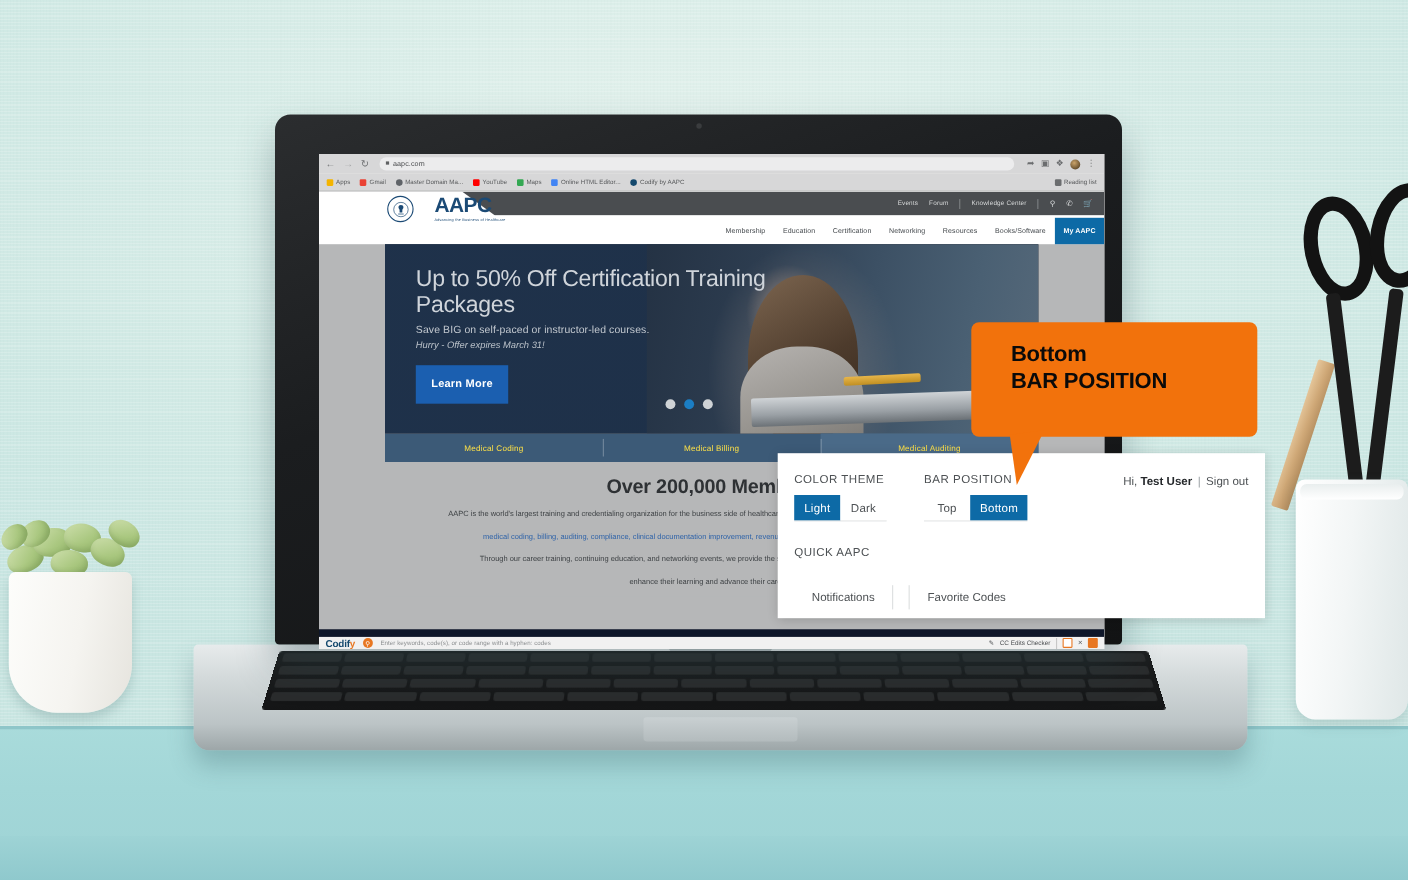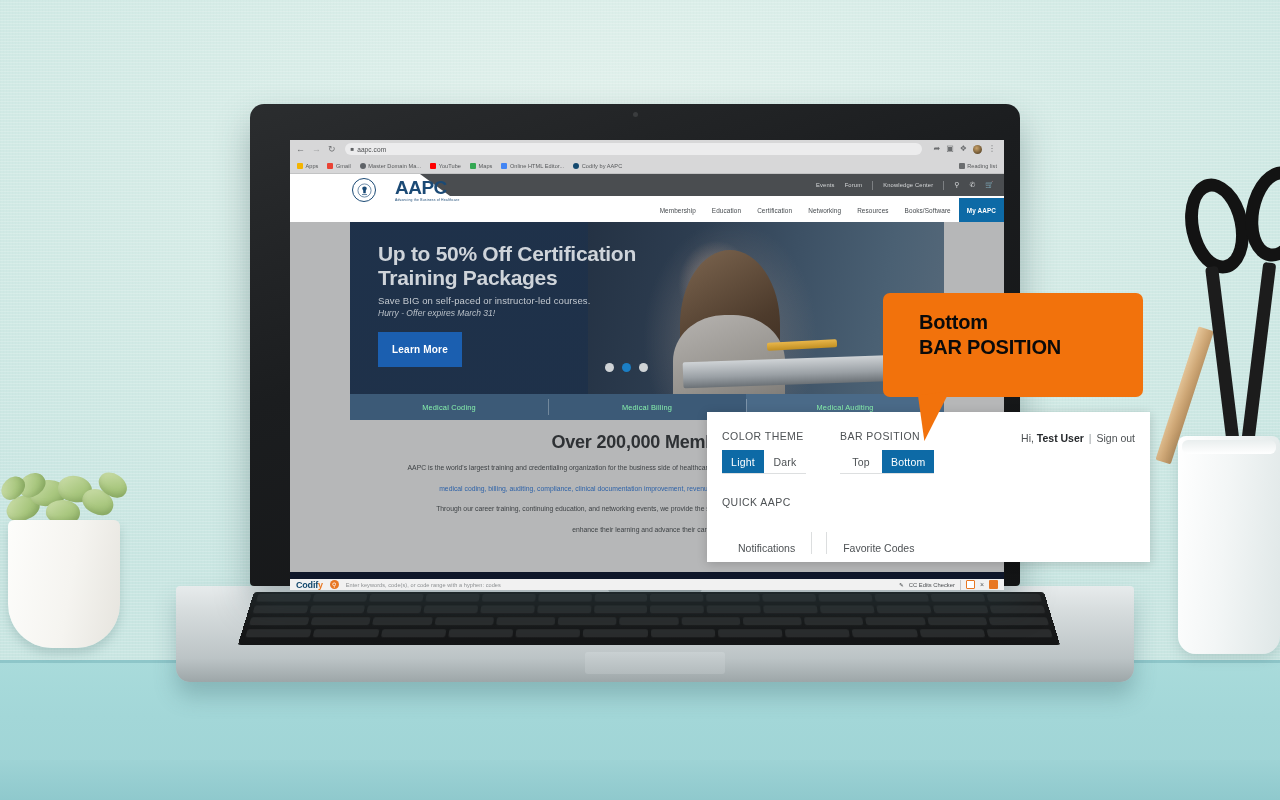--- a/index.html
+++ b/index.html
@@ -216,41 +216,41 @@
     position:absolute; right:2%; bottom:6%; width:42%; height:26px;
     background: linear-gradient(180deg,#cfd3d6 0%, #9aa0a5 60%, #6b7176 100%);
     border-radius:2px; transform: rotate(-2deg);
   }
   .hero-book{
     position:absolute; right:18%; bottom:26%; width:70px; height:8px;
     background: linear-gradient(180deg,#e8b64a,#c18f22); border-radius:2px; transform:rotate(-3deg);
   }
   .hero-inner { position:relative; padding: 20px 0 0 28px; z-index:3; }
   .hero-h1 {
-    font-size: 21px; font-weight: 700; color:#cfd4da; line-height:1.16;
+    font-size: 21px; font-weight: 400; color:#cfd4da; line-height:1.16;
     letter-spacing:-.3px; max-width: 330px;
   }
   .hero-sub { margin-top: 4px; font-size:9.5px; color:#c2c8cf; letter-spacing:.1px; }
   .hero-sub-i { display:block; margin-top:2px; font-style:italic; font-size:8.5px; color:#b9c0c8; }
   .hero-btn {
     margin-top: 14px; display:inline-flex; align-items:center; justify-content:center;
     width: 84px; height: 35px; background:#1b5fb0; color:#fff;
     font-size:10px; font-weight:700; letter-spacing:.2px; border:none; cursor:pointer;
   }
   .carousel-dots{
     position:absolute; left:50%; bottom:22px; transform:translateX(-42px);
     display:flex; gap:8px; z-index:4;
   }
   .cdot{ width:9px;height:9px;border-radius:50%;background:#cfd3d6; }
   .cdot.on{ background:#1b7ec4; }
 
   
   .tabstrip {
     margin: 0 60px; height:26px; background:#3c5a77; display:flex; align-items:stretch;
-    color:#86efac;
+    color:#fde047;
   }
   .tabstrip .tb {
     flex:1; display:flex; align-items:center; justify-content:center;
     font-size:7.4px; letter-spacing:.2px; position:relative;
   }
   .tabstrip .tb + .tb::before{
     content:""; position:absolute; left:0; top:5px; bottom:5px; width:1px;
     background: rgba(255,255,255,.28);
   }
   .tabstrip .tb.sel { background:#4a6a88; }
@@ -299,21 +299,21 @@
     padding: 0 9px; letter-spacing:.2px;
   }
   .seg-btn.on { background:#0d6aa6; color:#fff; }
   .sp-user {
     margin-left:auto; font-size:10.5px; color:#4d5154; padding-top:2px; white-space:nowrap;
   }
   .sp-user b { color:#25282b; }
   .sp-user .pipe{ color:#9aa0a4; margin: 0 2px; }
   .sp-user a { color:#4d5154; text-decoration:none; cursor:pointer; }
   .sp-quick { padding: 22px 15px 0 15px; }
-  .ql-links { display:flex; align-items:flex-end; margin-top:24px; }
+  .ql-links { display:flex; align-items:center; margin-top:24px; }
   .ql-item { font-size:10.5px; color:#4d5154; padding: 0 16px; cursor:pointer; }
   .ql-div { width:1px; height:22px; background:#dcdedf; }
 
   
   .callout {
     position:absolute; left:883px; top:293px; width:260px; height:104px;
     background:#f2720c; border-radius:7px; z-index:60;
     padding: 18px 0 0 36px;
   }
   .callout-l1 { font-size:20px; font-weight:700; color:#0a0a0a; line-height:1.12; letter-spacing:-.2px; }

